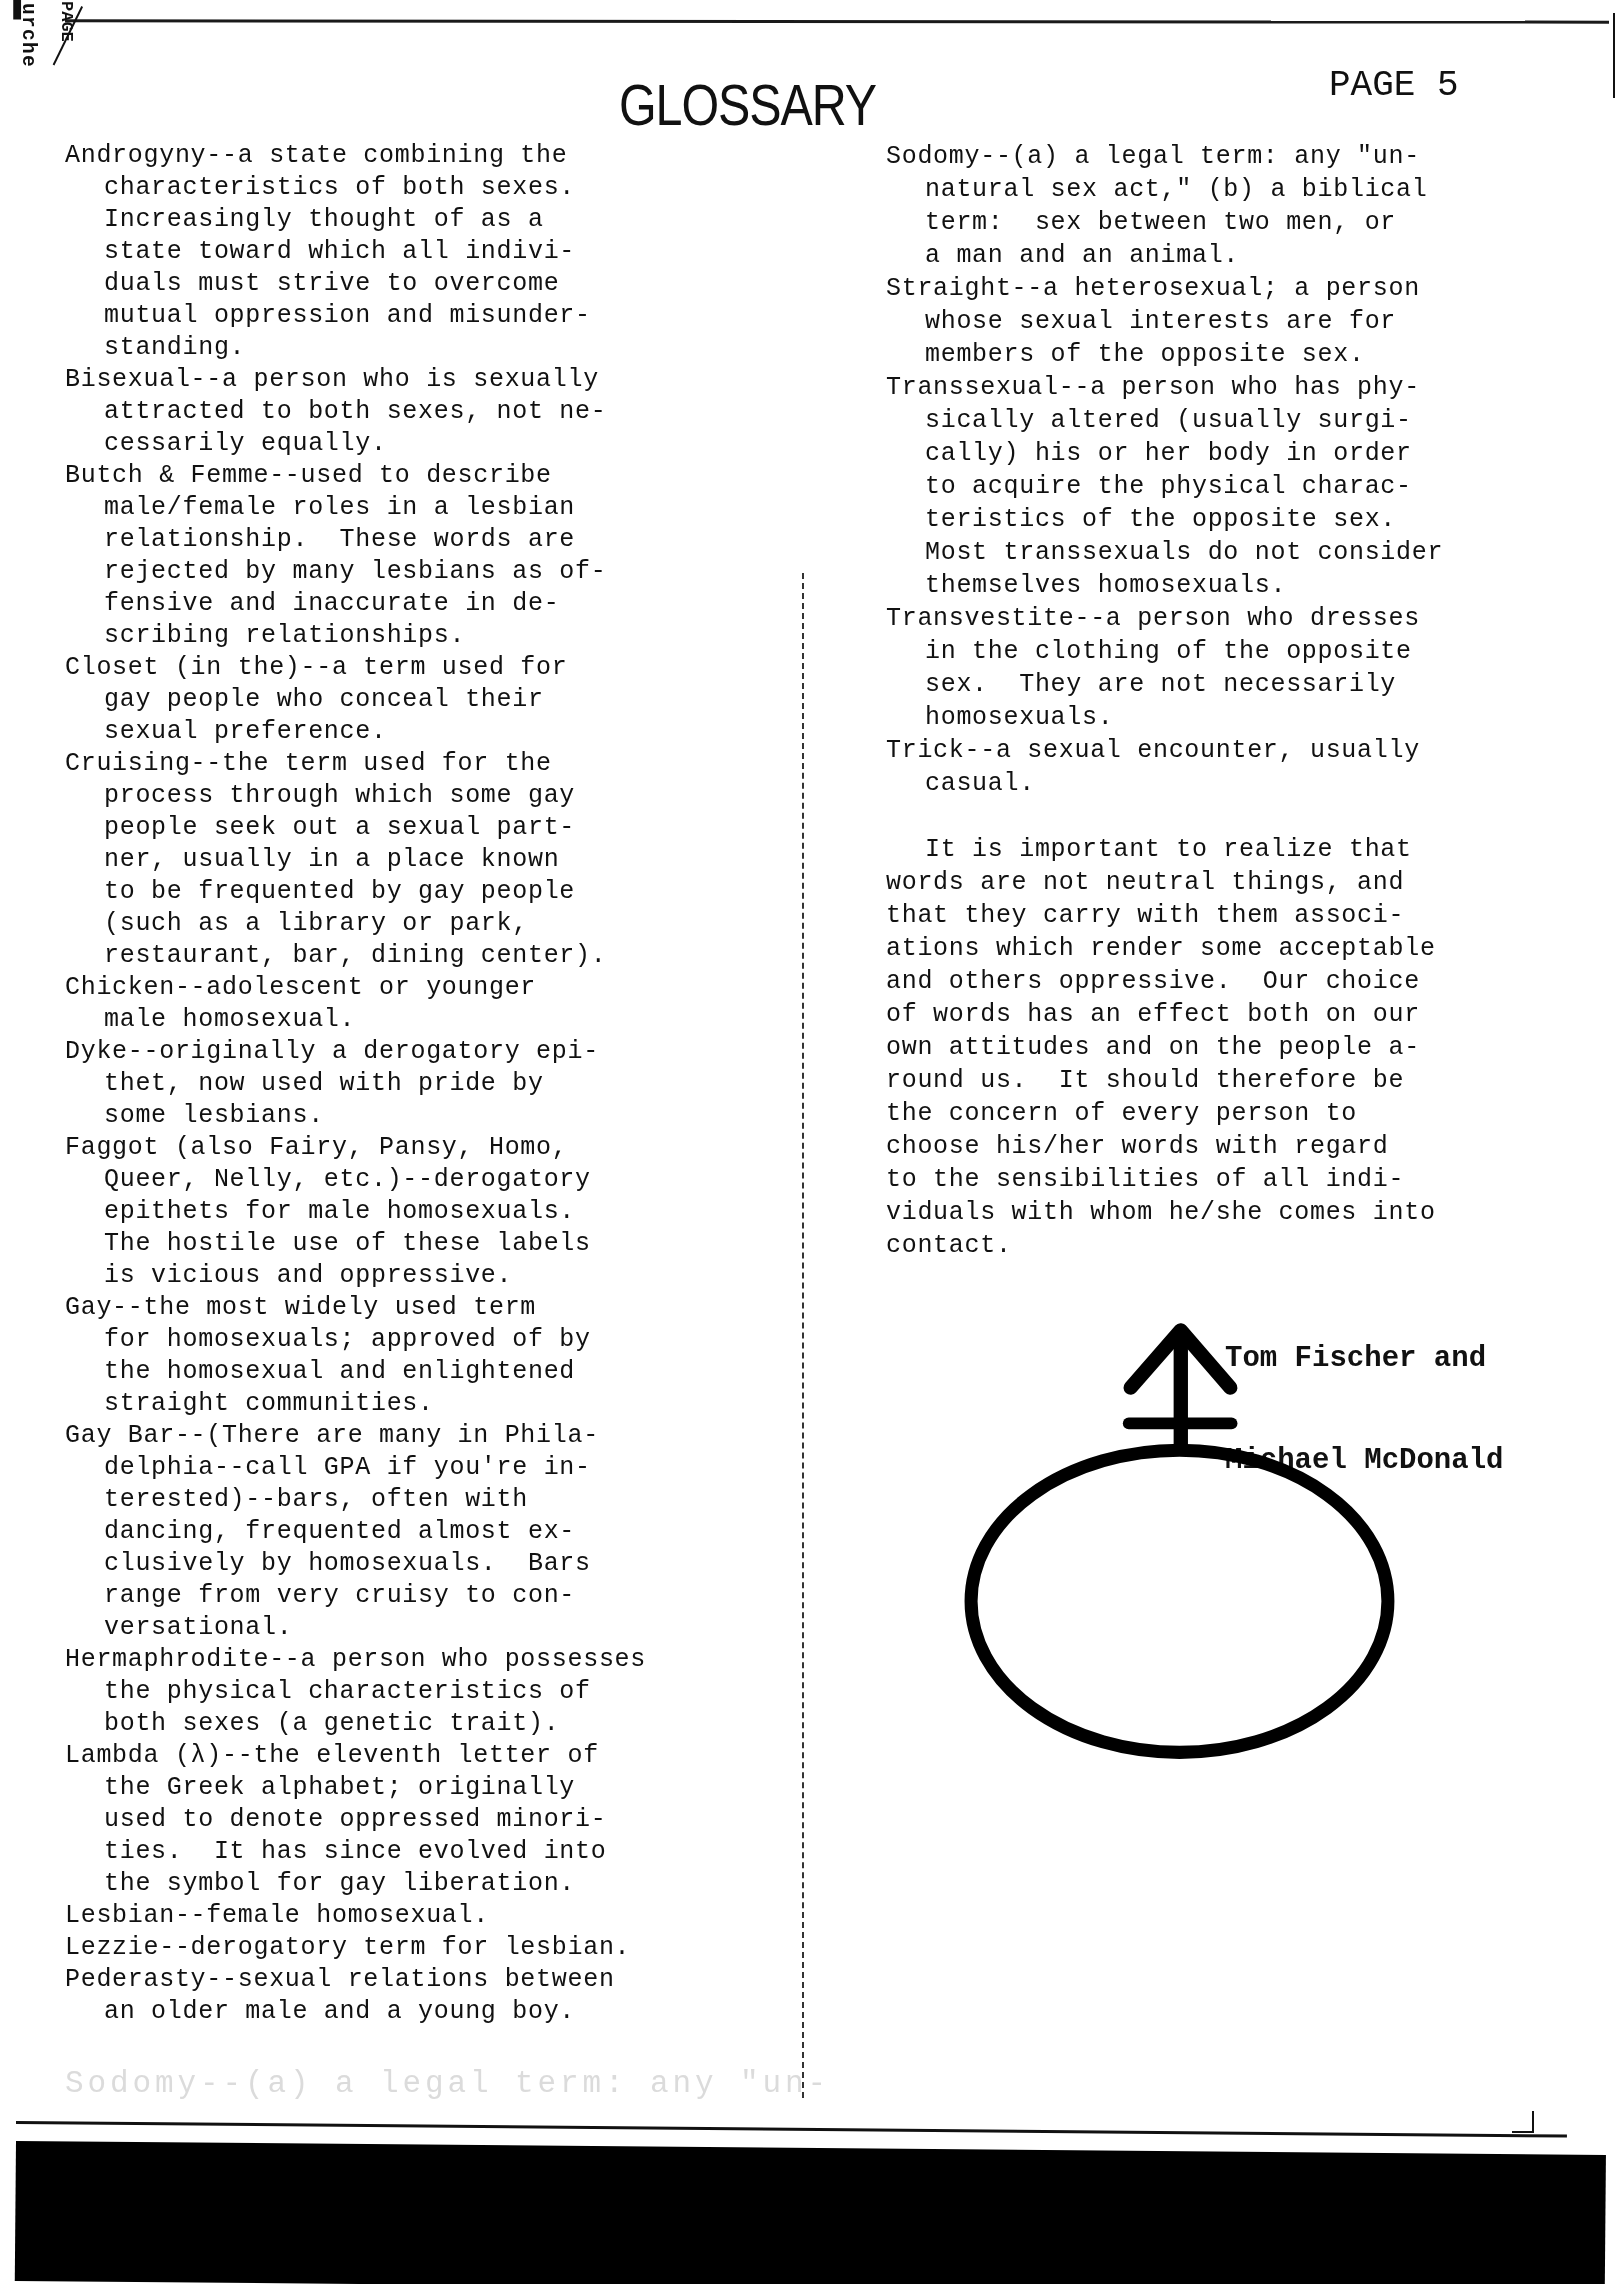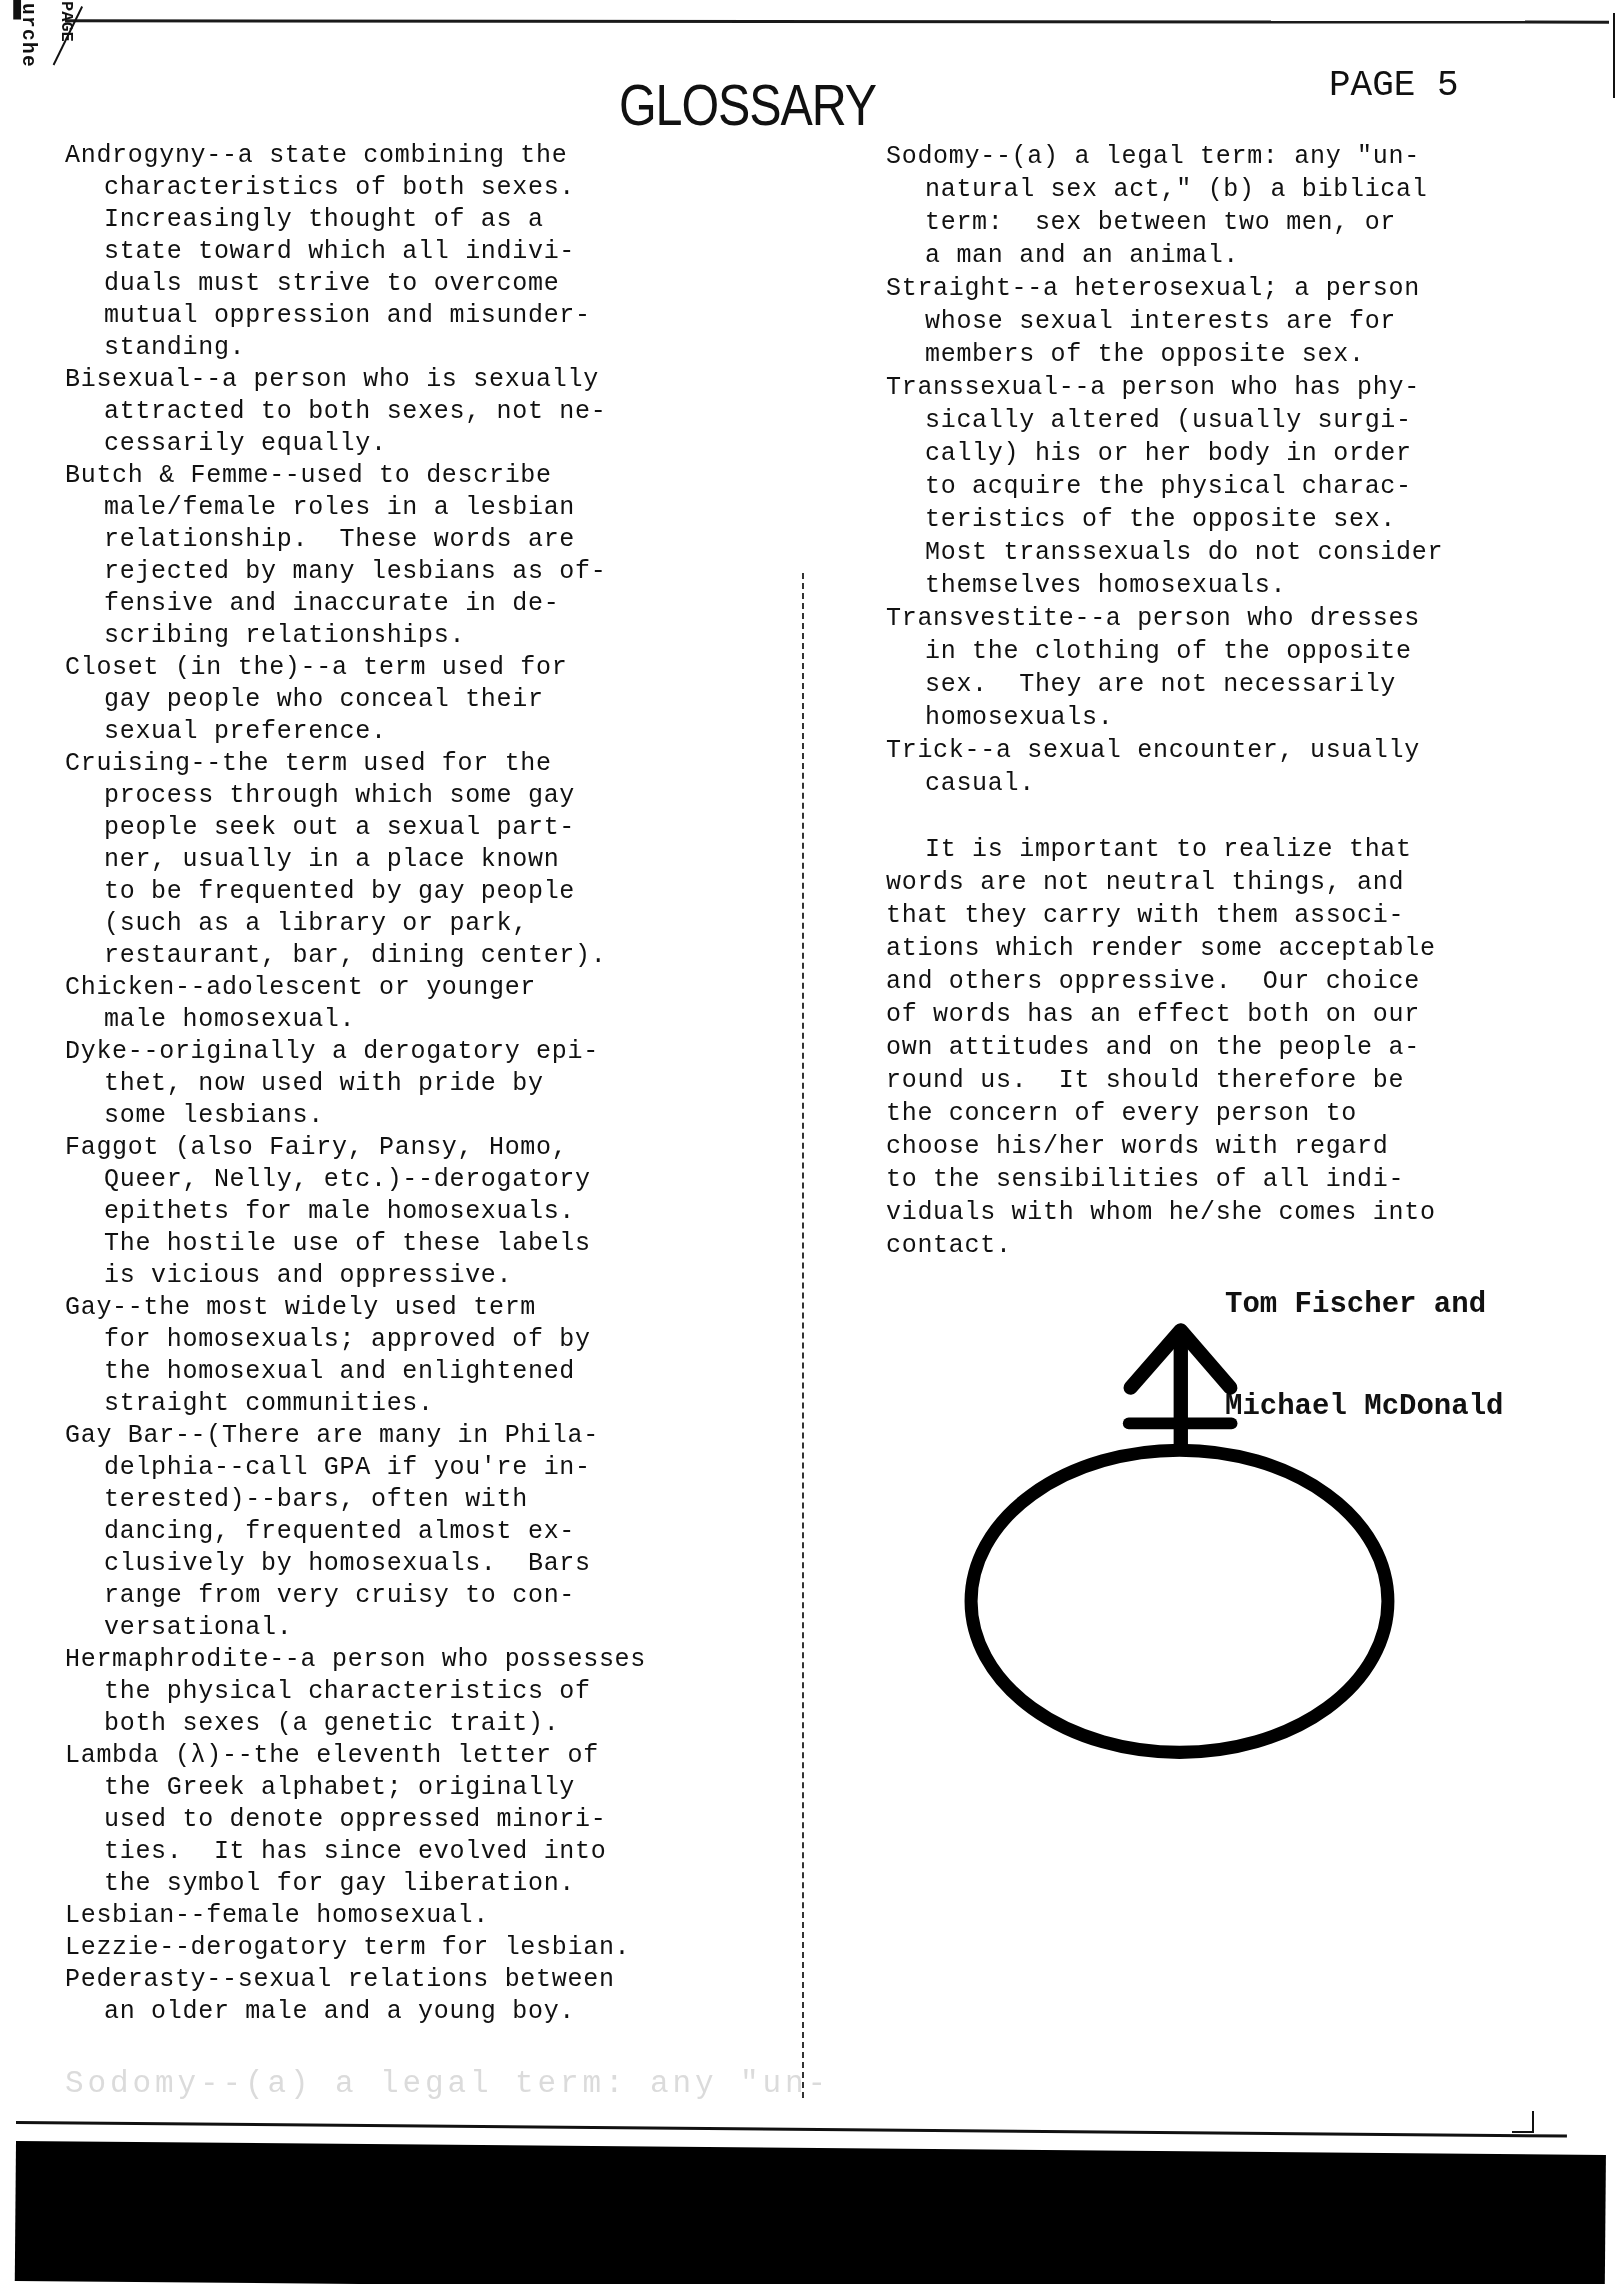--- a/index.html
+++ b/index.html
@@ -15,21 +15,21 @@
   .col-left { left: 65px; }
   .col-right { left: 886px; line-height: 33px; }
   .entry { display: block; }
   .entry .line { display: block; }
   .entry .line.cont { padding-left: 39px; }
   .para .line { display: block; }
   .para .line.first { padding-left: 39px; }
   .blank { display: block; height: 33px; }
   .faded { position: absolute; left: 65px; top: 2066px; font-family: "Liberation Mono", monospace; font-size: 31px; color: #999; opacity: 0.35; white-space: pre; letter-spacing: 3.9px; }
   .divider { position: absolute; left: 802px; top: 573px; width: 0; height: 1525px; border-left: 2px dashed #333; }
-  .signature { position: absolute; left: 1225px; top: 1220px; font-family: "Liberation Mono", monospace; font-size: 29px; line-height: 34px; color: #111; font-weight: bold; white-space: pre; }
+  .signature { position: absolute; left: 1225px; top: 1274px; font-family: "Liberation Mono", monospace; font-size: 29px; line-height: 34px; color: #111; font-weight: bold; white-space: pre; }
   .signature .l1 { padding-left: 0; }
   .symbol { position: absolute; left: 958px; top: 1316px; width: 456px; height: 495px; }
   .bottom-rule { position: absolute; left: 16.3px; top: 2121px; width: 1551px; height: 3.3px; background: #111; transform: rotate(0.5deg); transform-origin: left center; }
   .bottom-bar { position: absolute; left: 16.3px; top: 2141px; width: 1590px; height: 140px; background: #000; transform: rotate(0.5deg); transform-origin: left top; }
   .small-mark { position: absolute; left: 1512px; top: 2111px; width: 19.5px; height: 19.5px; border-right: 2px solid #111; border-bottom: 2px solid #111; }
   .right-edge { position: absolute; left: 1613px; top: 13px; width: 2px; height: 85px; background: #111; }
 </style>
 </head>
 <body>
 

